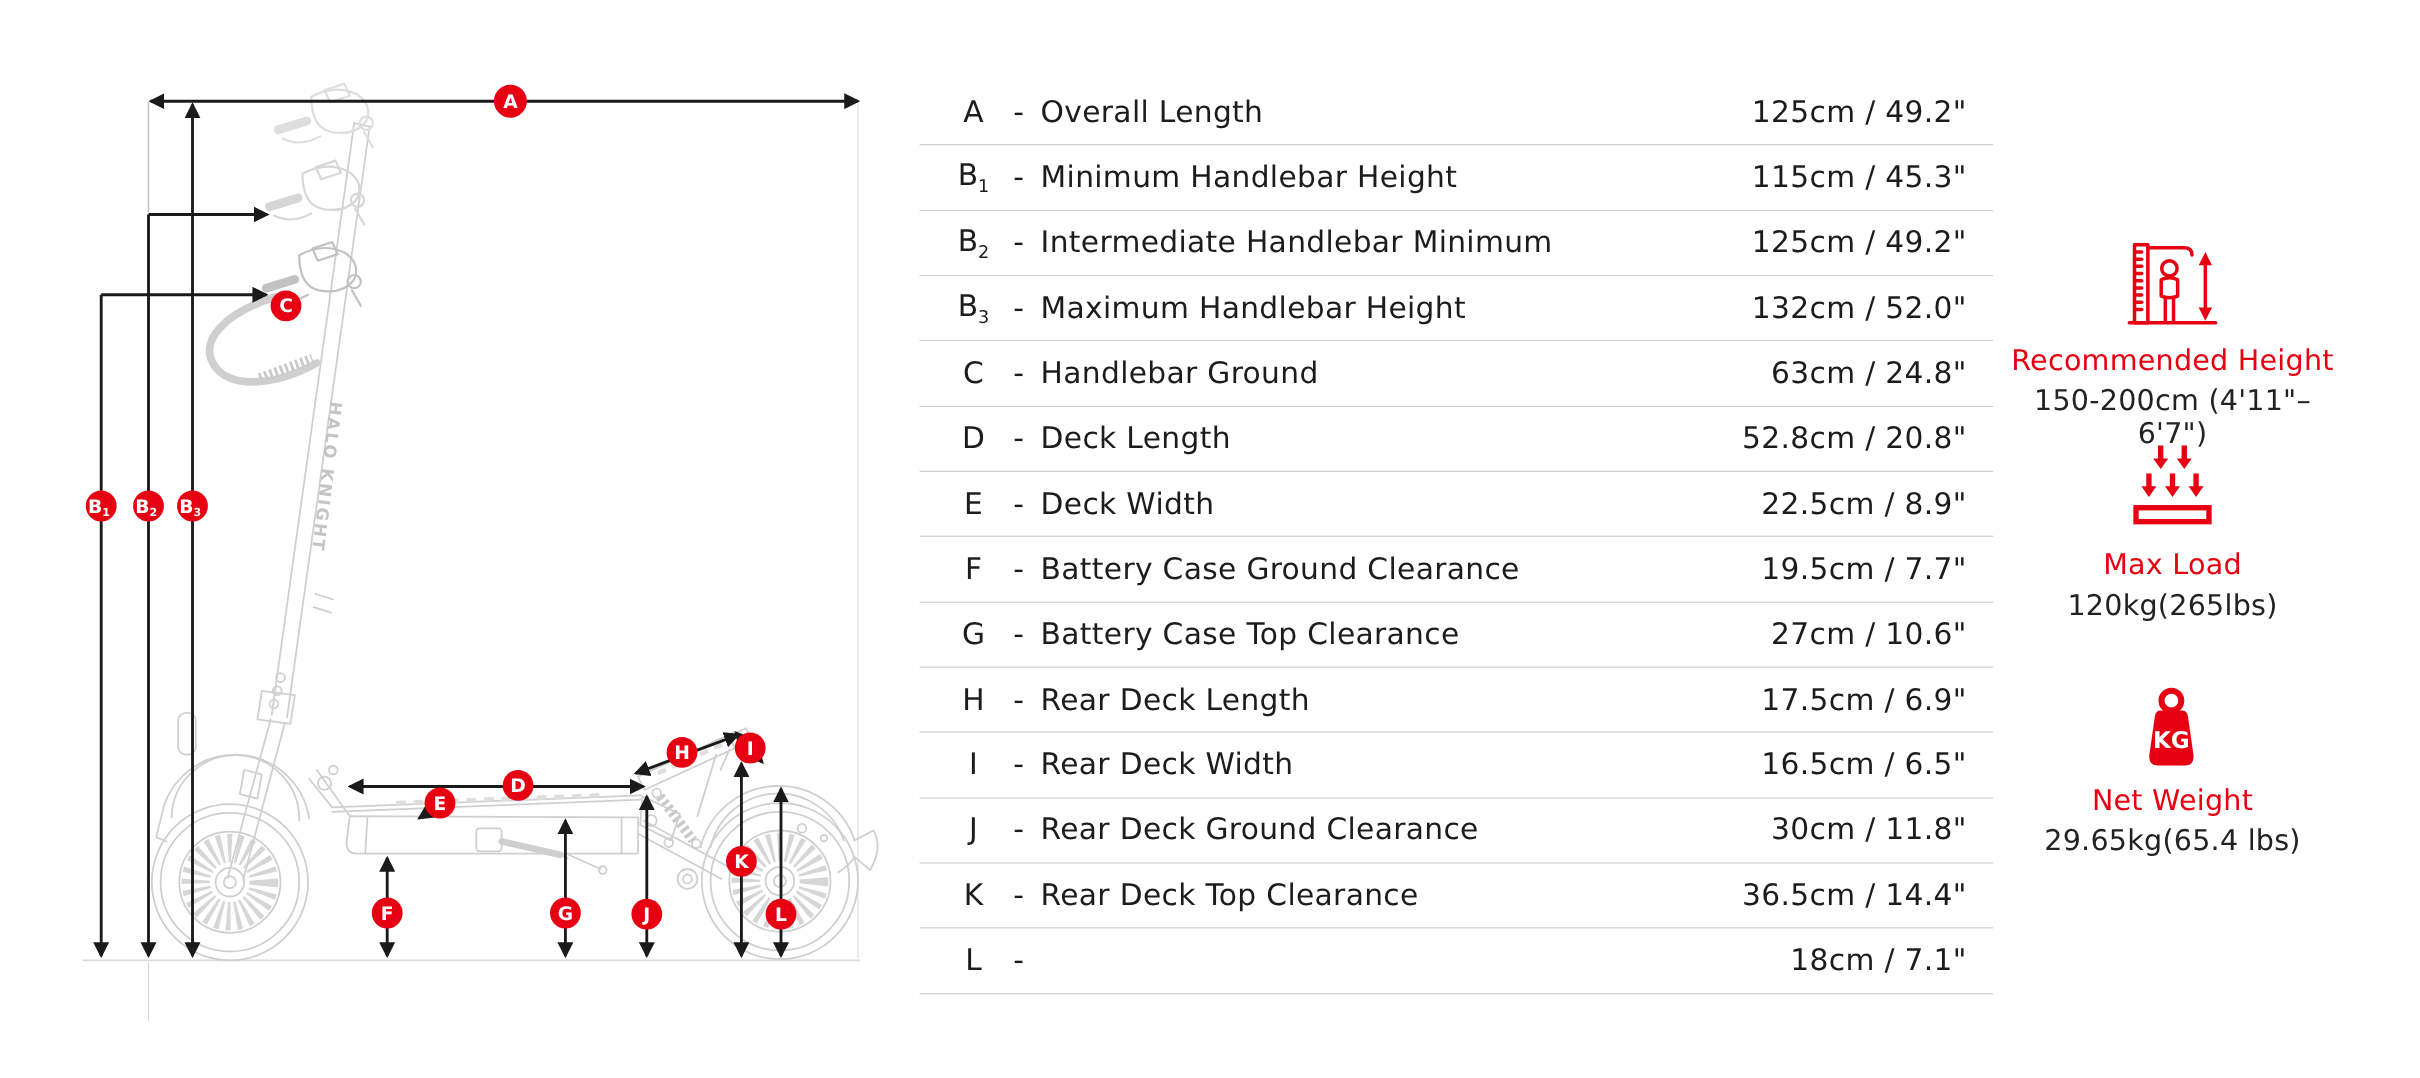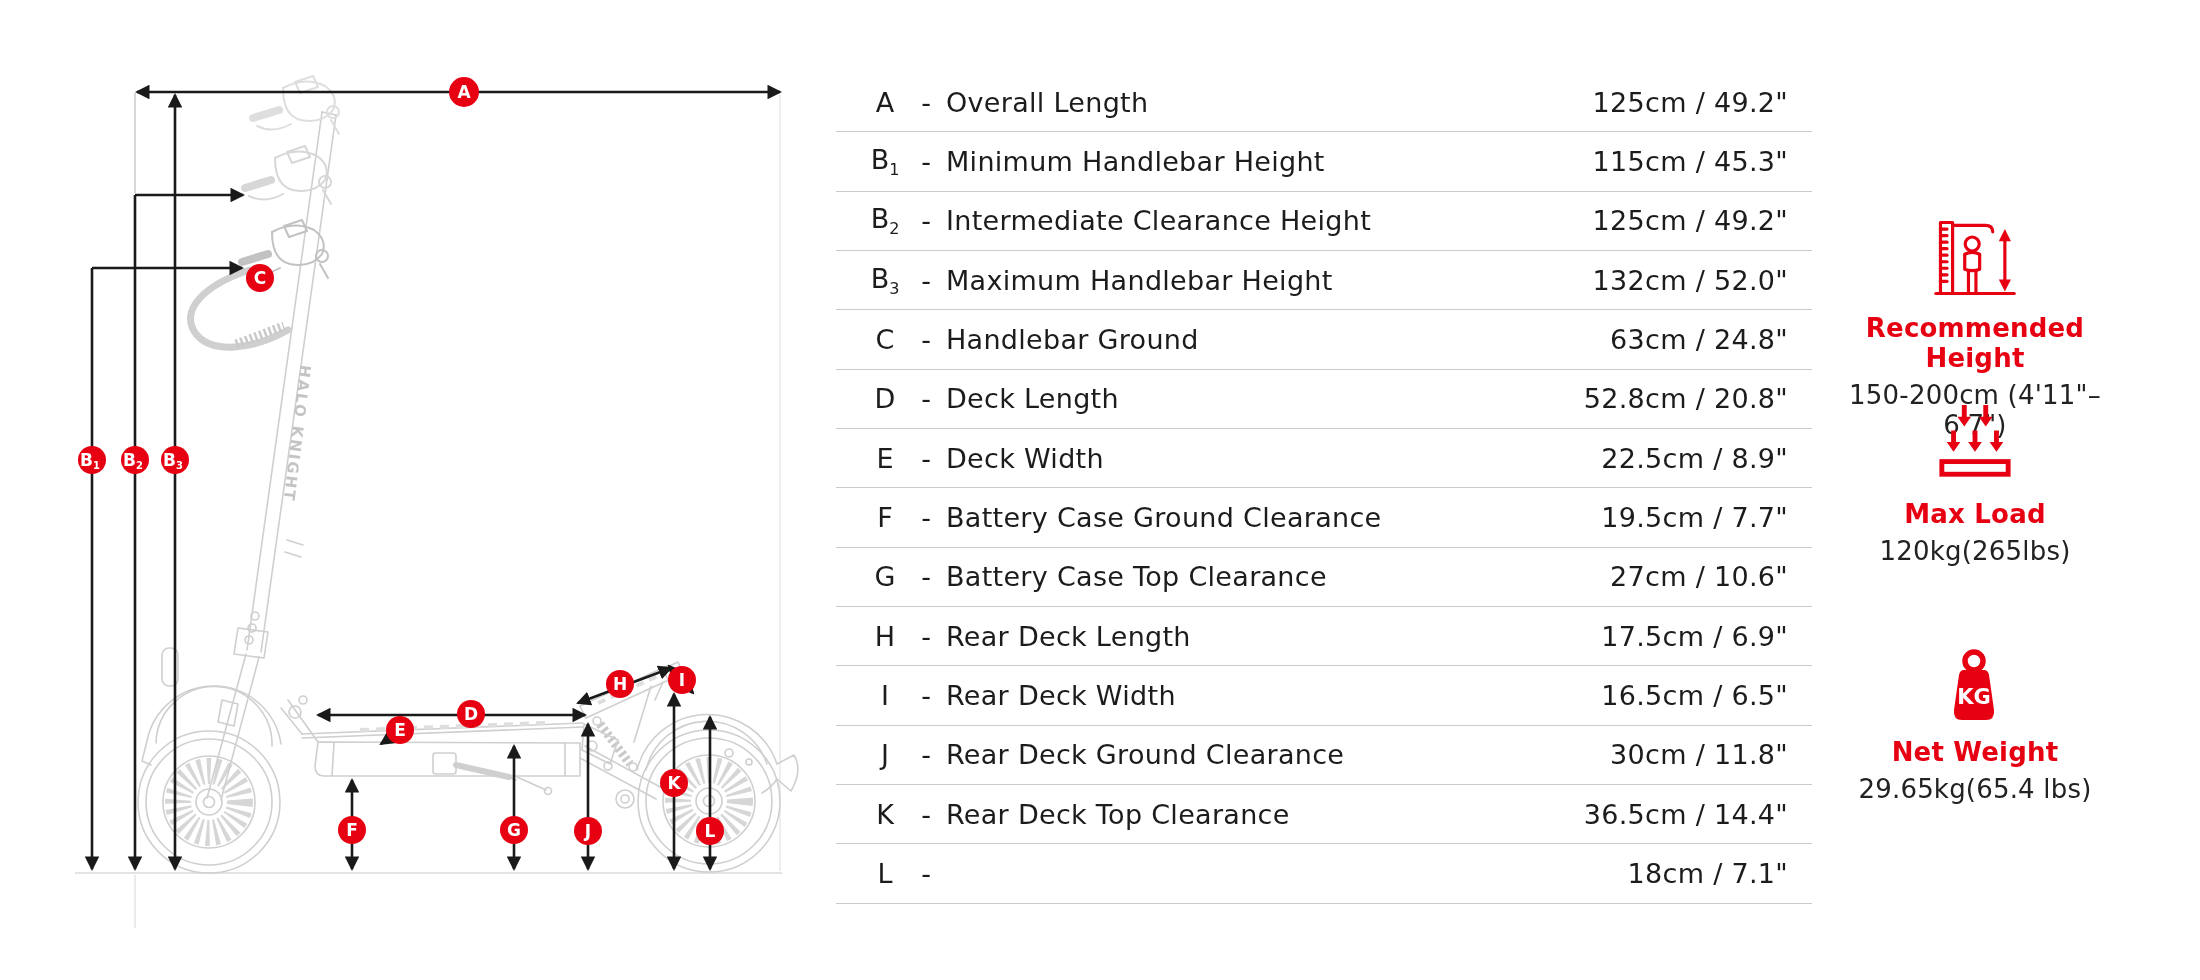--- a/index.html
+++ b/index.html
@@ -11,23 +11,23 @@
   .spec-row{height:58.35px;display:flex;align-items:center;border-bottom:1.5px solid #cbcbcb;
             font-size:27px;color:#1c1c1c;}
   .sr-letter{margin-left:18px;width:62px;text-align:center;flex:none;}
   .sr-letter sub{font-size:16px;}
   .sr-dash{width:20px;margin-right:10px;text-align:center;flex:none;}
   .sr-label{flex:none;letter-spacing:.3px;text-align:right;}
   .sr-fill{flex:1;}
   .sr-value{text-align:right;padding-right:24px;letter-spacing:.3px;}
   
   .info-card{position:absolute;left:1825px;width:300px;text-align:center;}
-  #card-height{top:216px;} #card-load{top:404px;} #card-weight{top:648px;}
+  #card-height{top:216px;} #card-load{top:404px;} #card-weight{top:624px;}
   .ic-icon{display:block;margin:0 auto;}
-  .ic-title{margin-top:13px;font-size:26px;font-weight:bold;color:#e60012;letter-spacing:.2px;}
+  .ic-title{margin-top:13px;font-size:26px;font-weight:normal;color:#e60012;letter-spacing:.2px;}
   .ic-value{margin-top:7px;font-size:26px;color:#222;letter-spacing:.2px;}
   
   #diagram{position:absolute;left:0;top:0;}
   .sketch{stroke:#cfcfcf;fill:none;stroke-width:1.6;stroke-linecap:round;stroke-linejoin:round;}
   .dim{stroke:#1a1a1a;stroke-width:2.6;fill:none;}
   .badge{fill:#e60012;}
   .badge-txt{fill:#ffffff;font-weight:bold;font-size:17px;text-anchor:middle;
              font-family:"DejaVu Sans","Liberation Sans",sans-serif;}
 </style>
 </head>
@@ -222,21 +222,21 @@
       <div class="spec-row">
         <span class="sr-letter">B<sub>1</sub></span>
         <span class="sr-dash">-</span>
         <span class="sr-label">Minimum Handlebar Height</span>
         <span class="sr-fill"></span>
         <span class="sr-value">115cm / 45.3"</span>
       </div>
       <div class="spec-row">
         <span class="sr-letter">B<sub>2</sub></span>
         <span class="sr-dash">-</span>
-        <span class="sr-label">Intermediate Clearance Height</span>
+        <span class="sr-label">Intermediate Handlebar Minimum</span>
         <span class="sr-fill"></span>
         <span class="sr-value">125cm / 49.2"</span>
       </div>
       <div class="spec-row">
         <span class="sr-letter">B<sub>3</sub></span>
         <span class="sr-dash">-</span>
         <span class="sr-label">Maximum Handlebar Height</span>
         <span class="sr-fill"></span>
         <span class="sr-value">132cm / 52.0"</span>
       </div>

